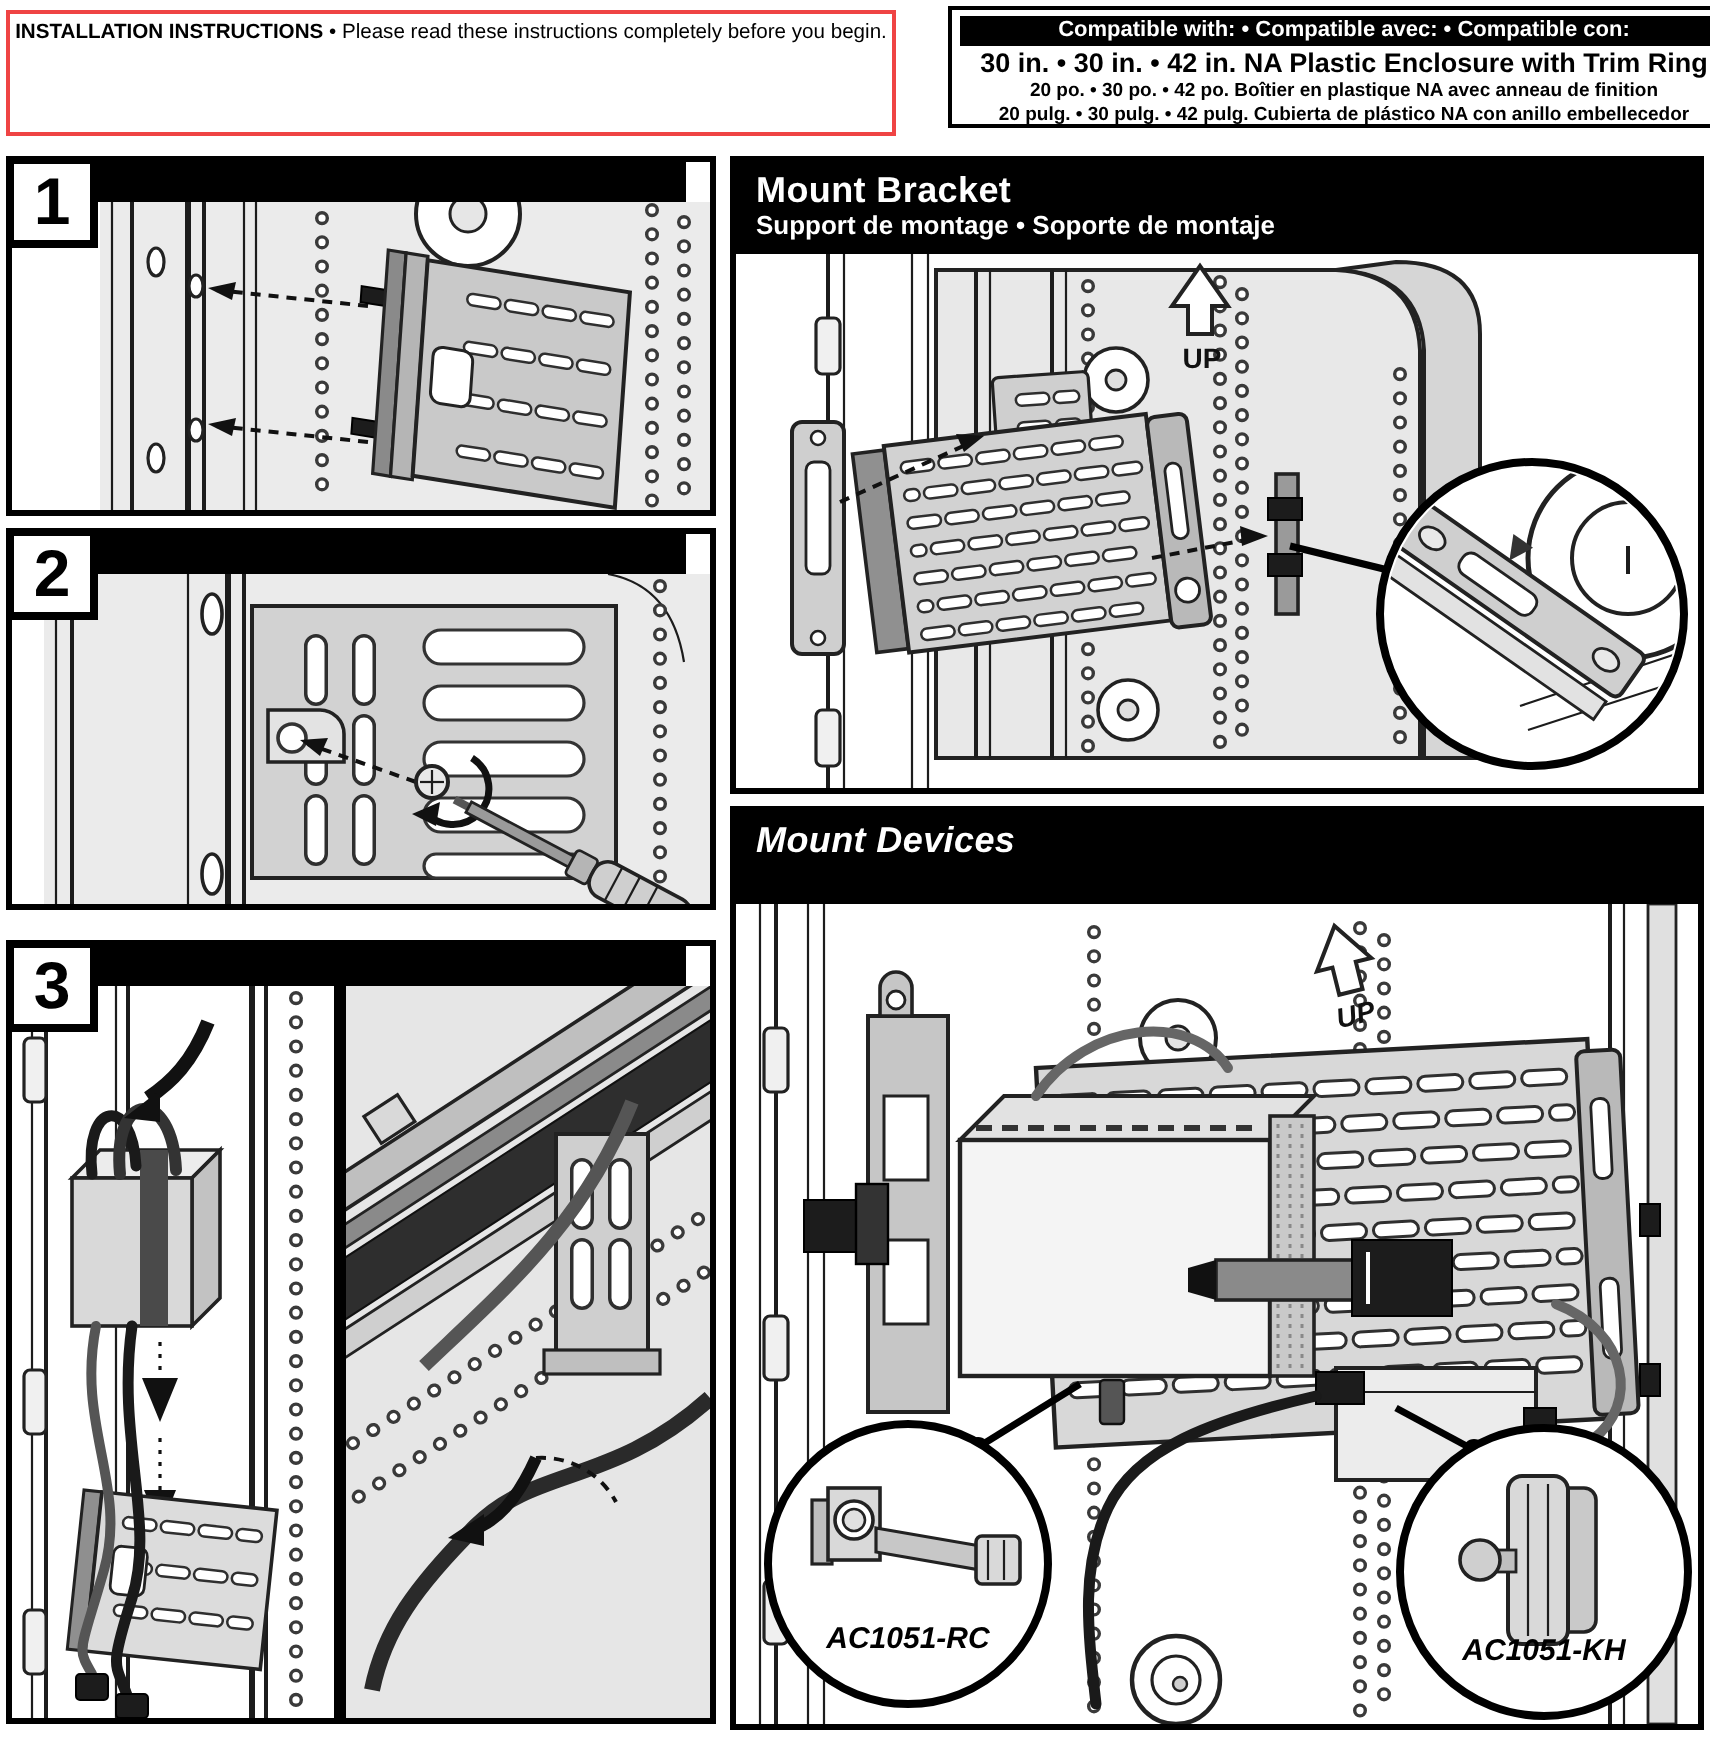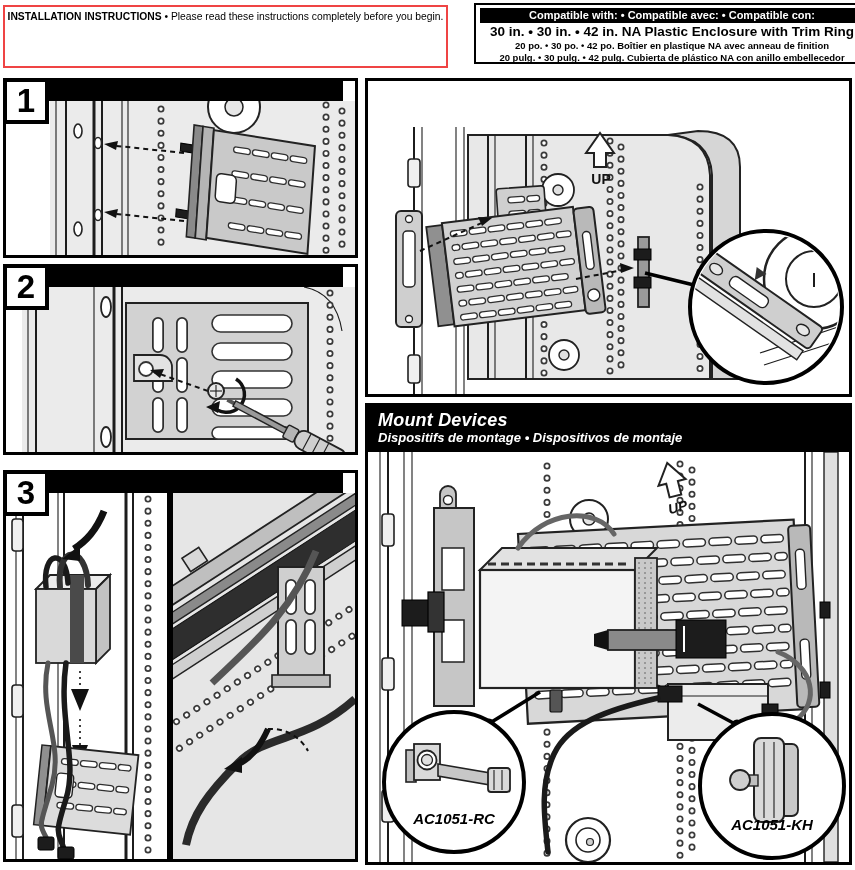--- a/index.html
+++ b/index.html
@@ -249,20 +249,24 @@
         <path d="M349,206 C300,250 262,240 232,270 S 186,322 180,352" stroke="#2a2a2a" stroke-width="8" fill="none"></path>
         <path d="M310,58 C286,118 248,150 206,190" stroke="#555" stroke-width="7" fill="none"></path>
         <path d="M262,236 C252,258 242,268 230,272" stroke="#111" stroke-width="6" fill="none"></path>
         <polygon points="218,276 236,264 236,280" fill="#111"></polygon>
         <path d="M262,236 A42,42 0 0 1 302,258" class="dash"></path>
       </g>
     </svg>
   </section>
 
   <section class="titled-panel" style="left:365px;top:78px;width:481px;height:313px;">
+    <header class="panel-header">
+      <div class="panel-title">Mount Bracket</div>
+      <div class="panel-sub">Support de montage • Soporte de montaje</div>
+    </header>
     <svg class="panel-art" width="481" height="267" viewBox="0 0 481 267">
       <line x1="46" y1="0" x2="46" y2="267" class="ln"></line>
       <line x1="54" y1="0" x2="54" y2="267" class="ln1"></line>
       <rect x="40" y="32" width="12" height="28" rx="3" fill="#f0f0f0" stroke="#222" stroke-width="1.6"></rect>
       <rect x="40" y="148" width="12" height="28" rx="3" fill="#f0f0f0" stroke="#222" stroke-width="1.6"></rect>
       <rect x="40" y="228" width="12" height="28" rx="3" fill="#f0f0f0" stroke="#222" stroke-width="1.6"></rect>
       <line x1="88" y1="0" x2="88" y2="267" class="ln1"></line>
       <line x1="96" y1="0" x2="96" y2="267" class="ln1"></line>
 
       <path d="M300,8 Q342,10 344,48 L344,252 L372,252 L372,40 Q372,4 330,4 Z" fill="#d6d6d6" stroke="#222" stroke-width="2"></path>
@@ -357,21 +361,20 @@
           <ellipse cx="440" cy="173" rx="7" ry="5" fill="#e8e8e8" stroke="#222" stroke-width="1.4"></ellipse>
           <polygon points="366,148 378,148 372,160" fill="#333"></polygon>
         </g>
       </g>
     </svg>
   </section>
 
   <section class="titled-panel" style="left:365px;top:403px;width:481px;height:456px;font-style:italic;">
     <header class="panel-header">
       <div class="panel-title">Mount Devices</div>
-      <div class="panel-sub">Dispositifs de montage • Dispositivos de montaje</div>
     </header>
     <svg class="panel-art" width="481" height="410" viewBox="0 0 481 410">
 
       <line x1="12" y1="0" x2="12" y2="410" class="ln1"></line>
       <line x1="20" y1="0" x2="20" y2="410" class="ln"></line>
       <line x1="36" y1="0" x2="36" y2="410" class="ln1"></line>
       <line x1="44" y1="0" x2="44" y2="410" class="ln1"></line>
       <rect x="14" y="62" width="12" height="32" rx="3" fill="#f0f0f0" stroke="#222" stroke-width="1.6"></rect>
       <rect x="14" y="206" width="12" height="32" rx="3" fill="#f0f0f0" stroke="#222" stroke-width="1.6"></rect>
       <rect x="14" y="338" width="12" height="32" rx="3" fill="#f0f0f0" stroke="#222" stroke-width="1.6"></rect>

